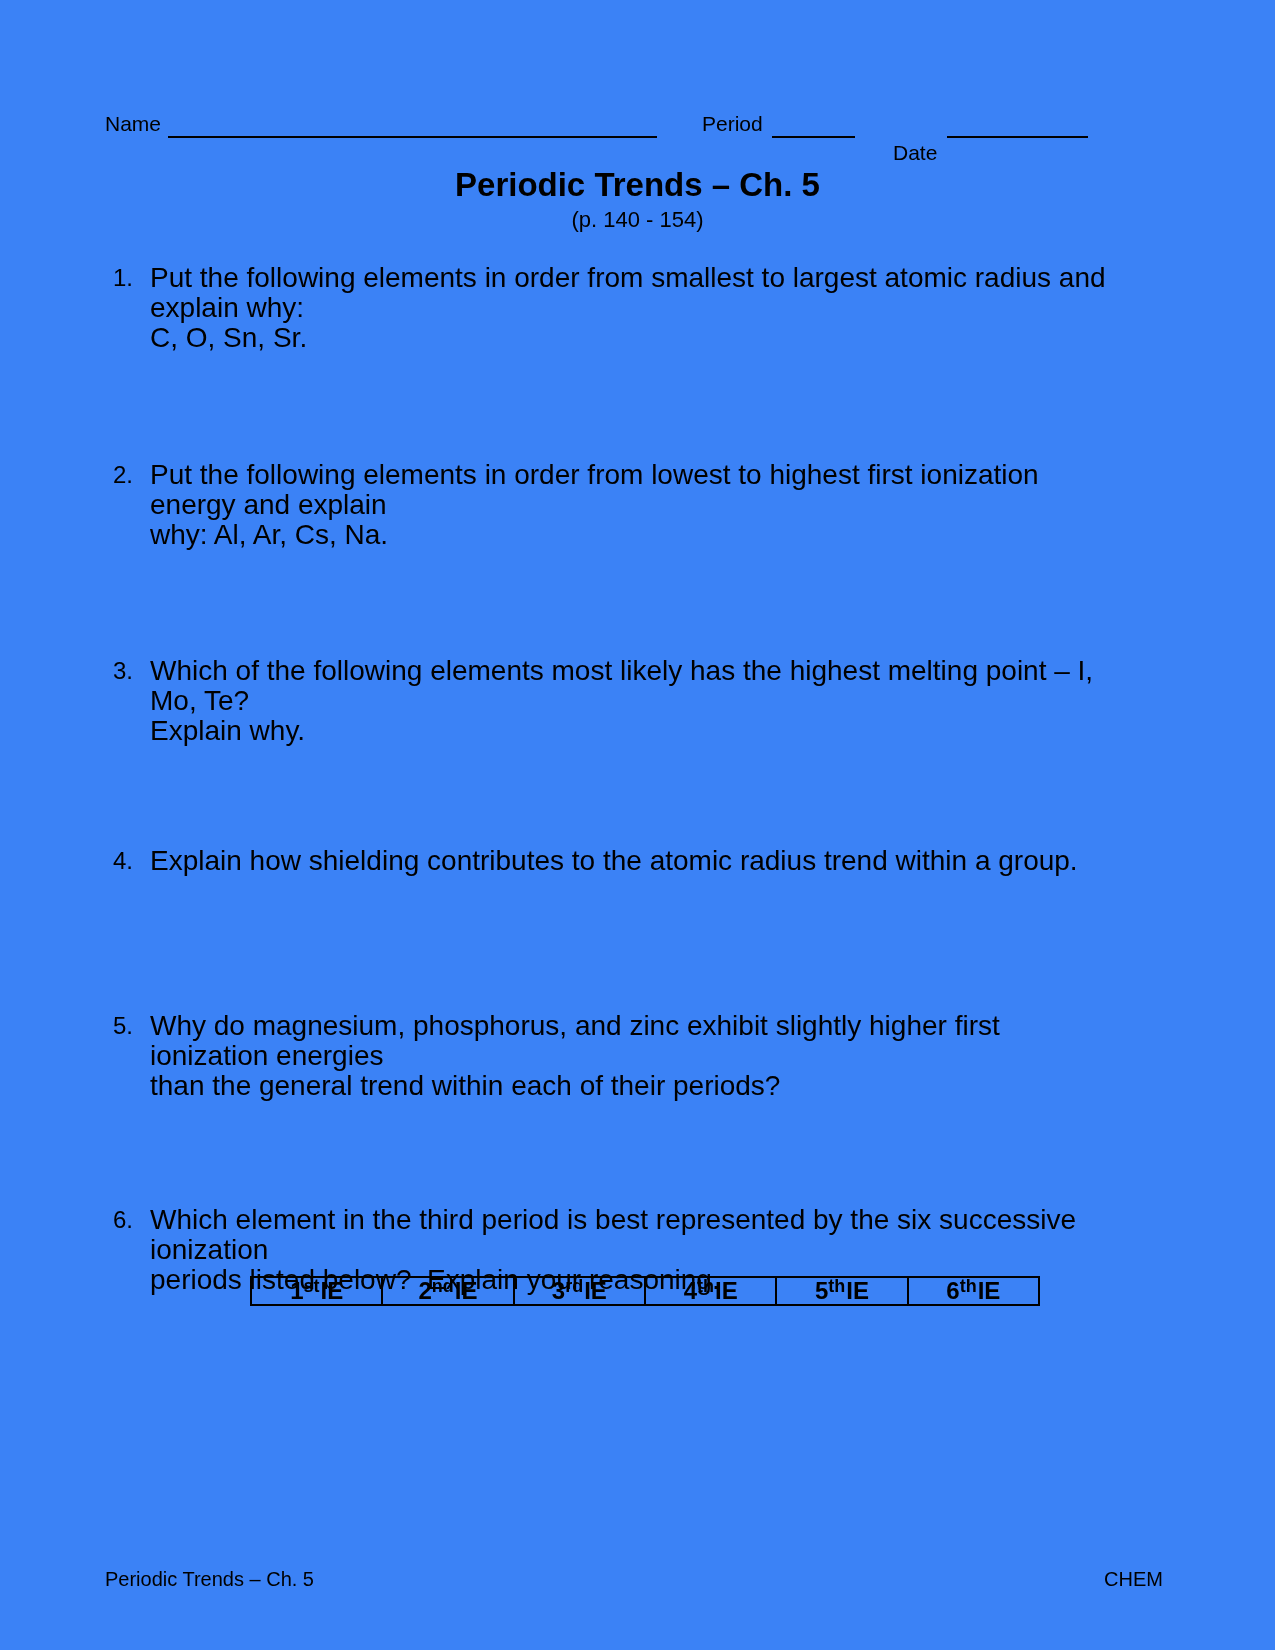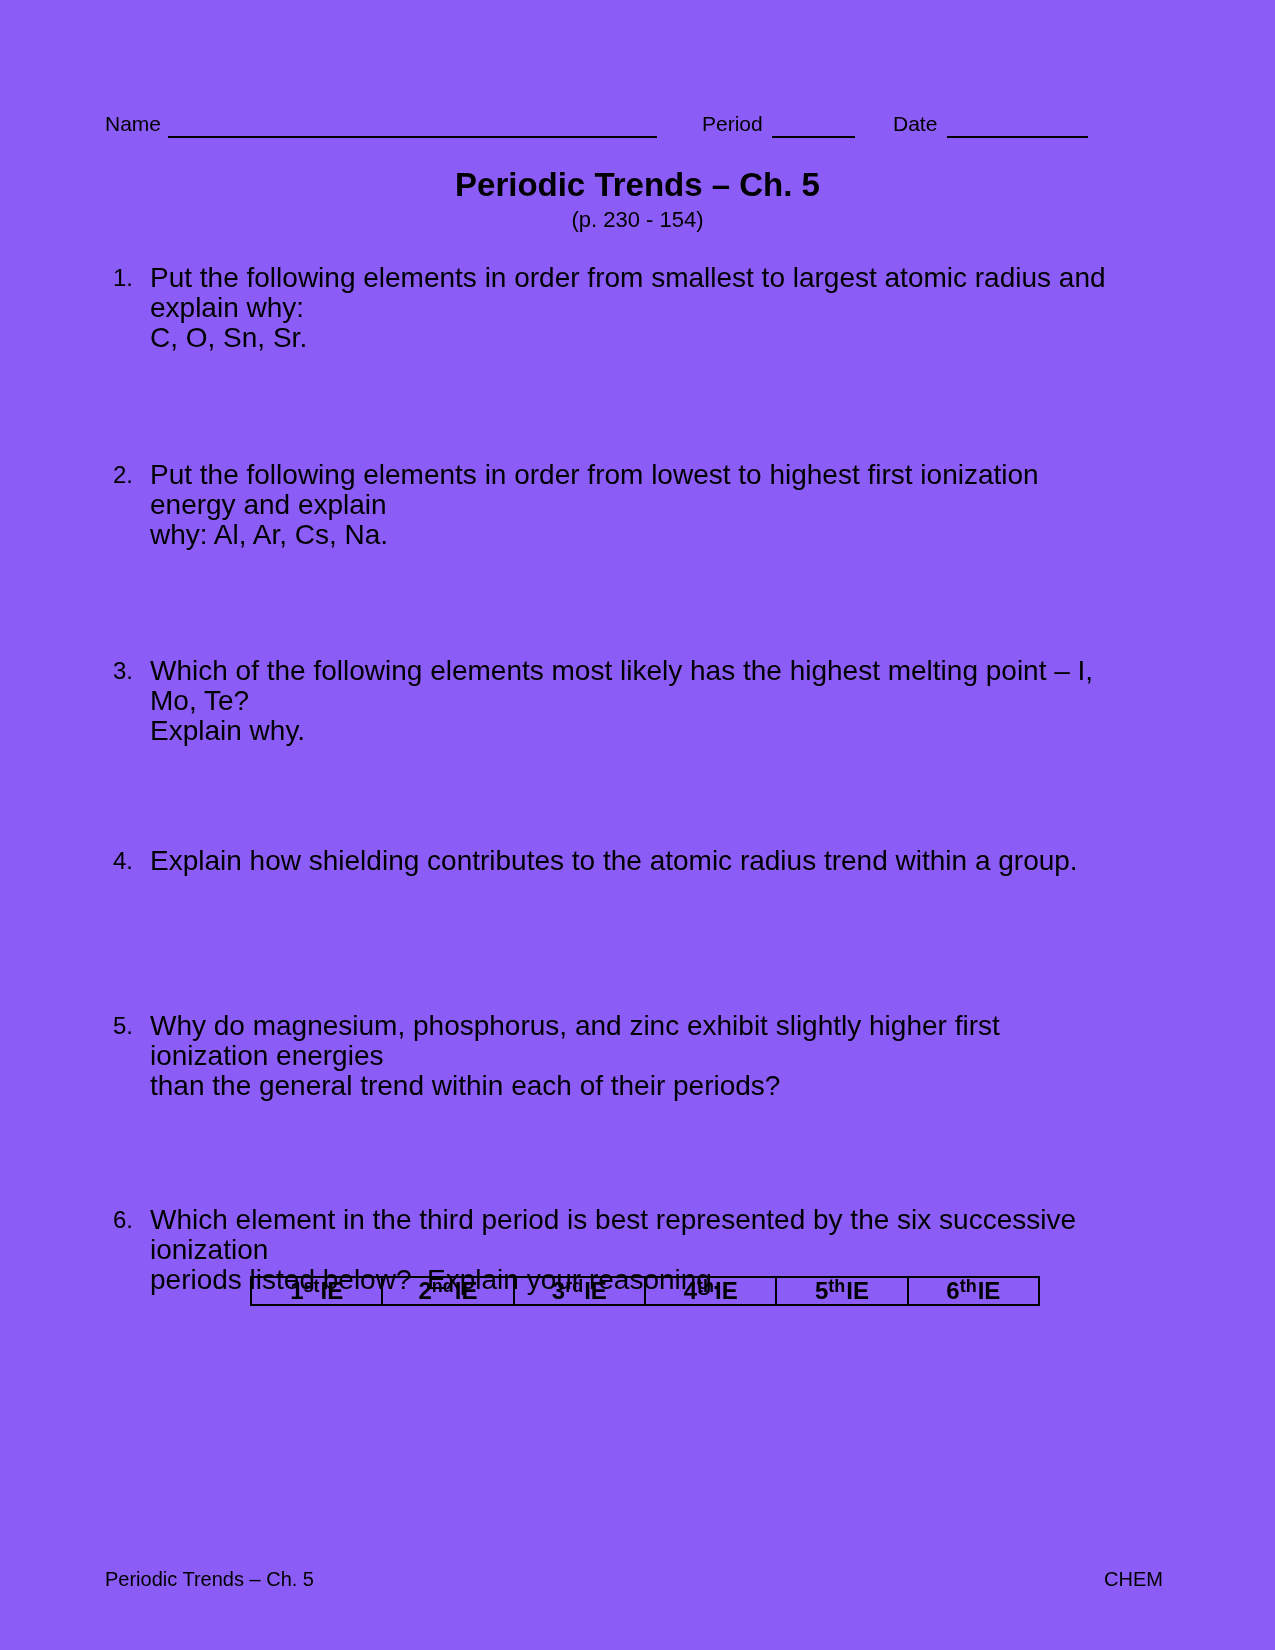--- a/index.html
+++ b/index.html
@@ -1,32 +1,32 @@
 <!DOCTYPE html>
 <html><head>
 <meta charset="utf-8">
 <style>
   html,body{margin:0;padding:0;background:#e8e8e8;}
   .page{
     position:relative;
     width:1275px;height:1650px;
     margin:0 auto;
-    background:#8b5cf6;
+    background:#3b82f6;
     color:#000;
     font-family:"Liberation Sans","DejaVu Sans",sans-serif;
     overflow:hidden;
   }
   
   .hdr-label{position:absolute;top:112px;font-size:21px;line-height:24px;}
   .blank{position:absolute;top:112px;height:24px;border-bottom:2px solid #000;}
   #name-label{left:105px;}
   #name-line{left:168px;width:489px;}
   #period-label{left:702px;}
   #period-line{left:772px;width:83px;}
-  #date-label{left:893px;}
+  #date-label{left:893px;margin-top:29px;}
   #date-line{left:947px;width:141px;}
   
   .title{
     position:absolute;left:0;top:165px;width:1275px;
     text-align:center;font-size:33px;font-weight:bold;line-height:40px;
   }
   .subtitle{
     position:absolute;left:0;top:206px;width:1275px;
     text-align:center;font-size:22px;line-height:28px;
   }
@@ -67,21 +67,21 @@
 <div class="page">
 
   <span class="hdr-label" id="name-label">Name</span>
   <span class="blank" id="name-line"></span>
   <span class="hdr-label" id="period-label">Period</span>
   <span class="blank" id="period-line"></span>
   <span class="hdr-label" id="date-label">Date</span>
   <span class="blank" id="date-line"></span>
 
   <div class="title">Periodic Trends – Ch. 5</div>
-  <div class="subtitle">(p. 230 - 154)</div>
+  <div class="subtitle">(p. 140 - 154)</div>
 
   <div class="q" id="q1">
     <span class="qnum">1.</span>
     <span class="qtext">Put the following elements in order from smallest to largest atomic radius and explain why:
 C, O, Sn, Sr.</span>
   </div>
   <div class="q" id="q2">
     <span class="qnum">2.</span>
     <span class="qtext">Put the following elements in order from lowest to highest first ionization energy and explain
 why: Al, Ar, Cs, Na.</span>

